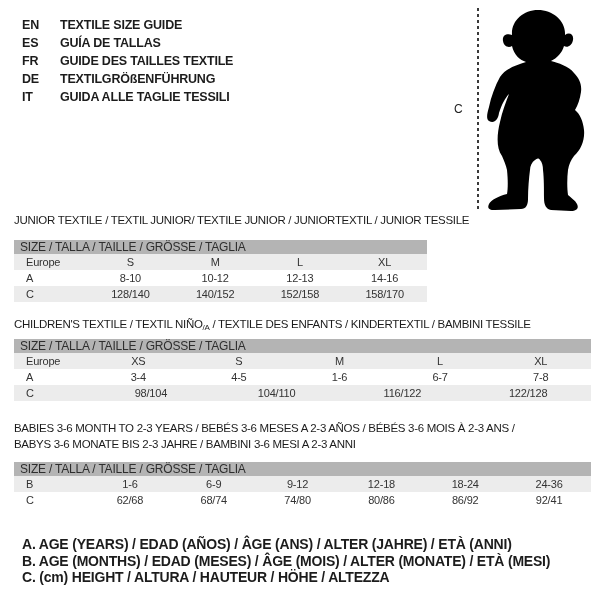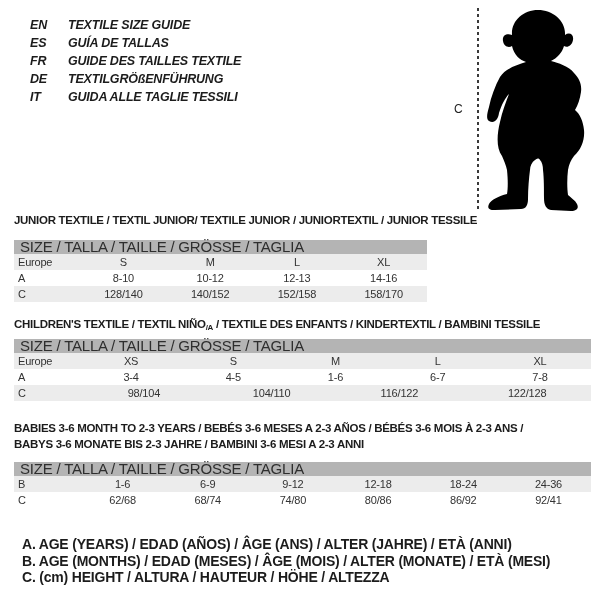--- a/index.html
+++ b/index.html
@@ -4,52 +4,52 @@
 <style>
   html,body{margin:0;padding:0;}
   body{
     width:600px;height:600px;background:#ffffff;
     font-family:"Liberation Sans","DejaVu Sans",sans-serif;
     color:#1c1c1c;overflow:hidden;
   }
   .page{position:relative;width:600px;height:600px;background:#fff;}
 
   
-  .langs{position:absolute;left:30px;top:16px;font-style:italic;}
+  .langs{position:absolute;left:22px;top:16px;}
   .lang-row{display:flex;line-height:18px;font-size:12.5px;font-weight:bold;letter-spacing:-0.2px;}
   .lang-code{width:38px;}
   
   .figure{position:absolute;left:448px;top:0;width:152px;height:215px;}
   .measure-line{
     position:absolute;left:29px;top:8px;width:2px;height:202px;
     background:repeating-linear-gradient(to bottom,#3a3a3a 0 3px,transparent 3px 6px);
   }
   .measure-label{position:absolute;left:6px;top:102px;font-size:12px;color:#222;}
   .silhouette{position:absolute;left:37px;top:2px;}
 
   
   .section{position:absolute;left:14px;}
   .sec1{top:213px;width:413px;}
   .sec2{top:317px;width:577px;}
   .sec3{top:420px;width:577px;}
-  .sec-title{font-size:11.5px;font-weight:bold;letter-spacing:-0.3px;line-height:14px;white-space:nowrap;}
+  .sec-title{font-size:11.5px;font-weight:normal;letter-spacing:-0.3px;line-height:14px;white-space:nowrap;}
   .sec1 .sec-title{margin-bottom:13px;}
   .sec2 .sec-title{margin-bottom:4px;}
   .sec3 .sec-title{line-height:16px;margin-bottom:10px;}
   .title-sub{font-size:8px;vertical-align:-2px;}
 
   .tbl{width:100%;}
   .tbl-header{
     background:#b4b4b4;height:14px;line-height:14px;
-    font-size:15px;color:#2e2e2e;padding-left:6px;letter-spacing:-0.2px;
+    font-size:12px;color:#2e2e2e;padding-left:6px;letter-spacing:-0.2px;
   }
   .trow{display:flex;height:16px;line-height:16px;font-size:11px;color:#333;}
   .trow:nth-child(even){background:#ececec;}
   .cell{flex:1;text-align:center;letter-spacing:-0.2px;}
-  .cell.lbl{flex:0 0 62px;text-align:left;padding-left:4px;}
+  .cell.lbl{flex:0 0 62px;text-align:left;padding-left:12px;}
 
   
   .footnotes{position:absolute;left:22px;top:536px;}
   .footnote{font-size:14px;font-weight:bold;line-height:16.5px;letter-spacing:-0.2px;white-space:nowrap;}
 </style>
 </head>
 <body>
 
 <div class="page">
 

